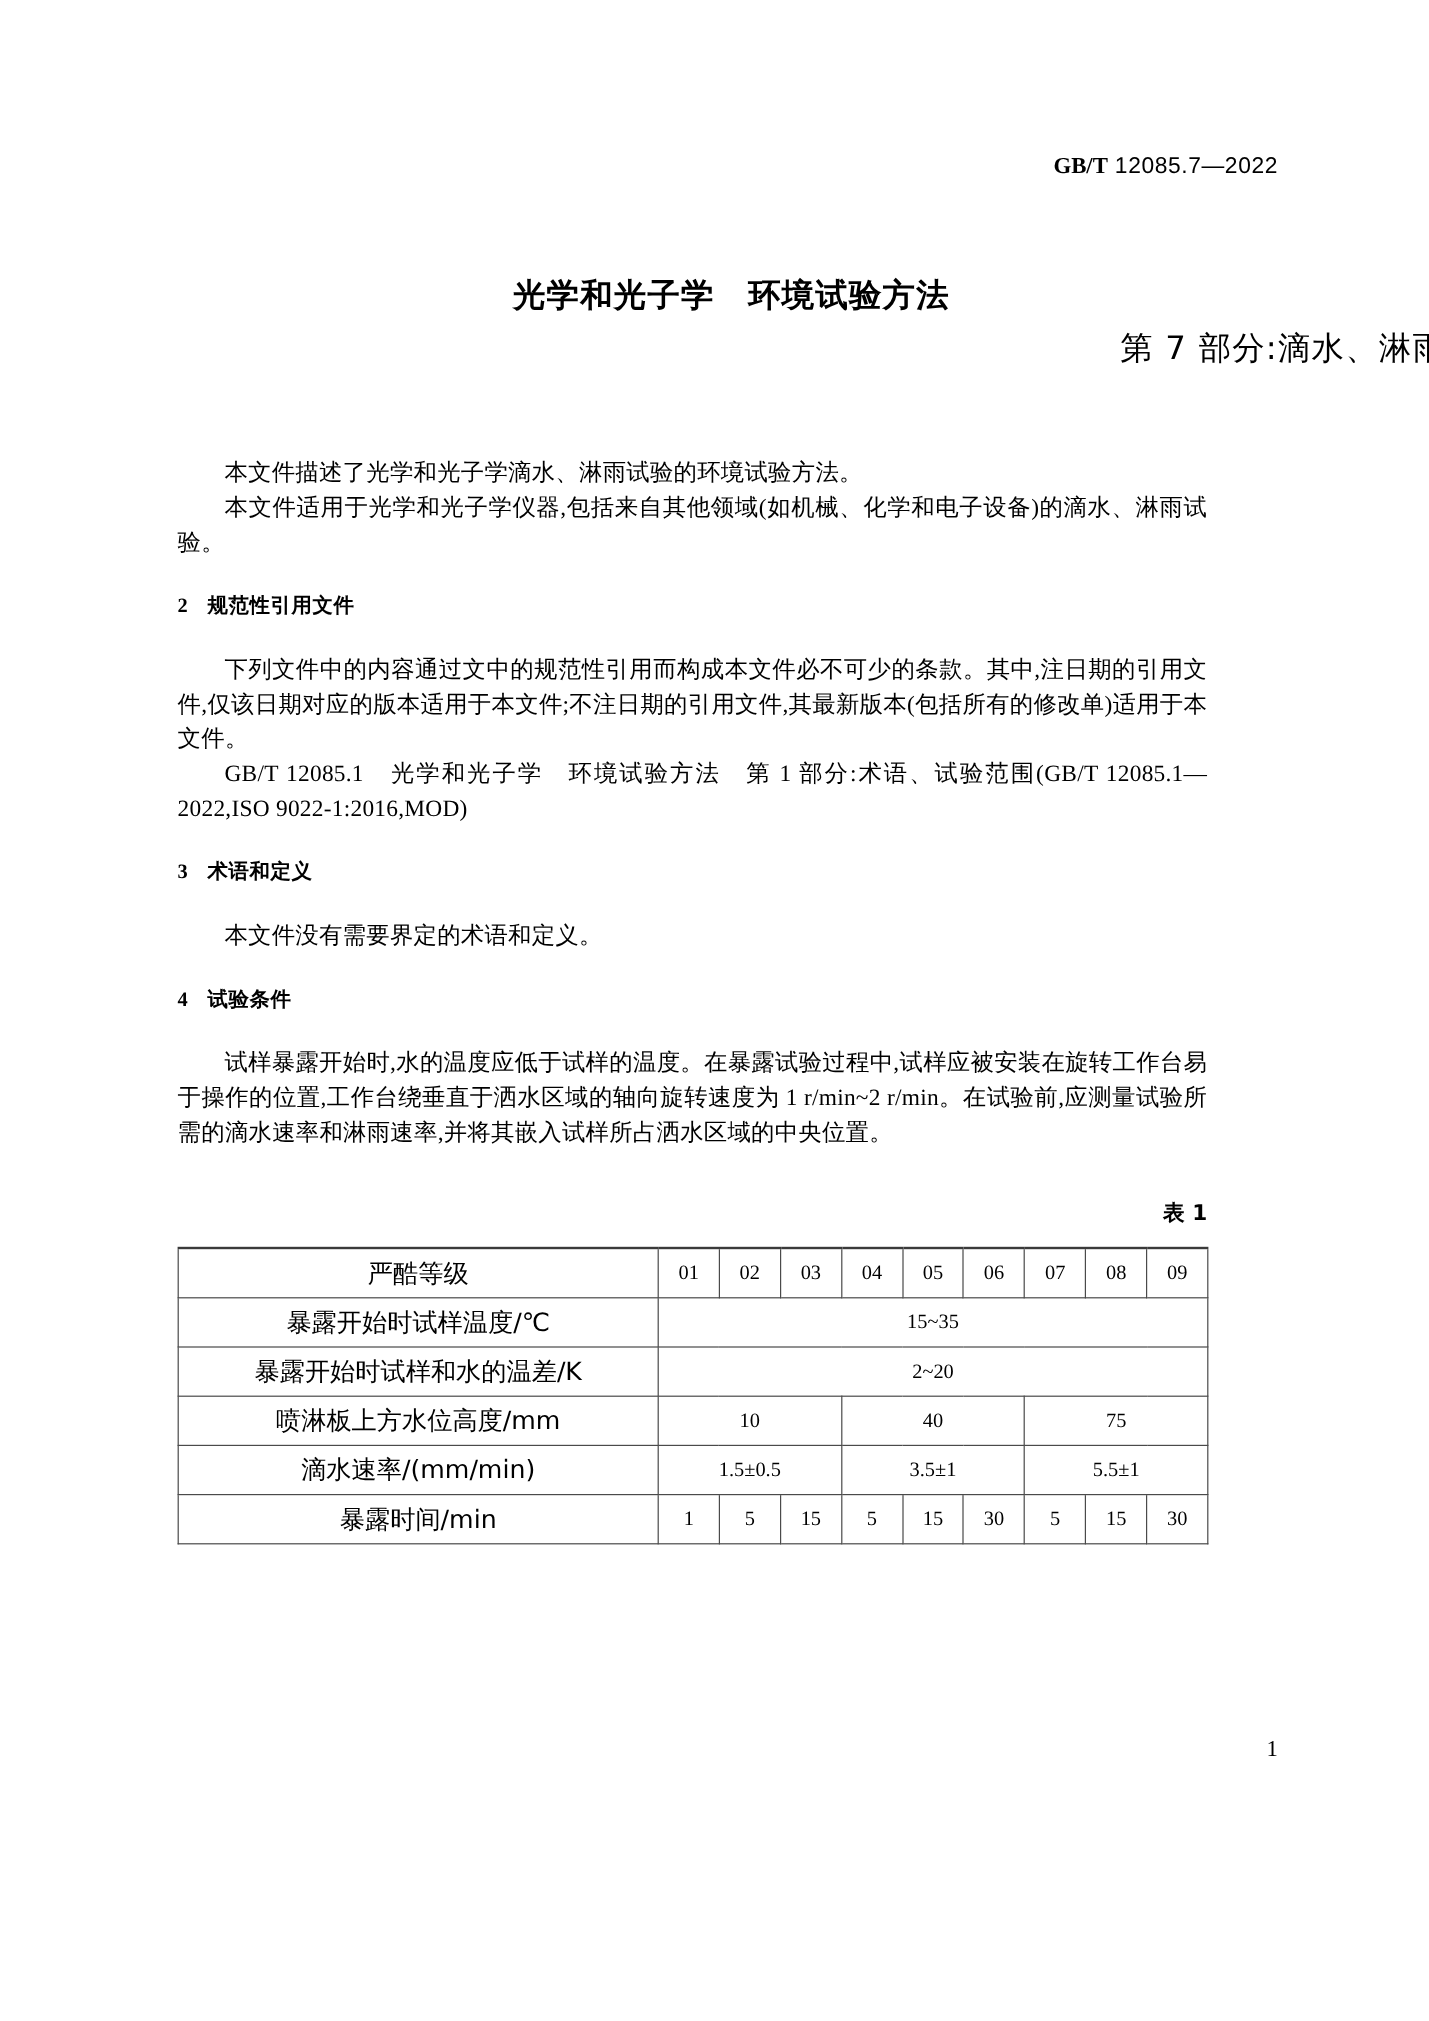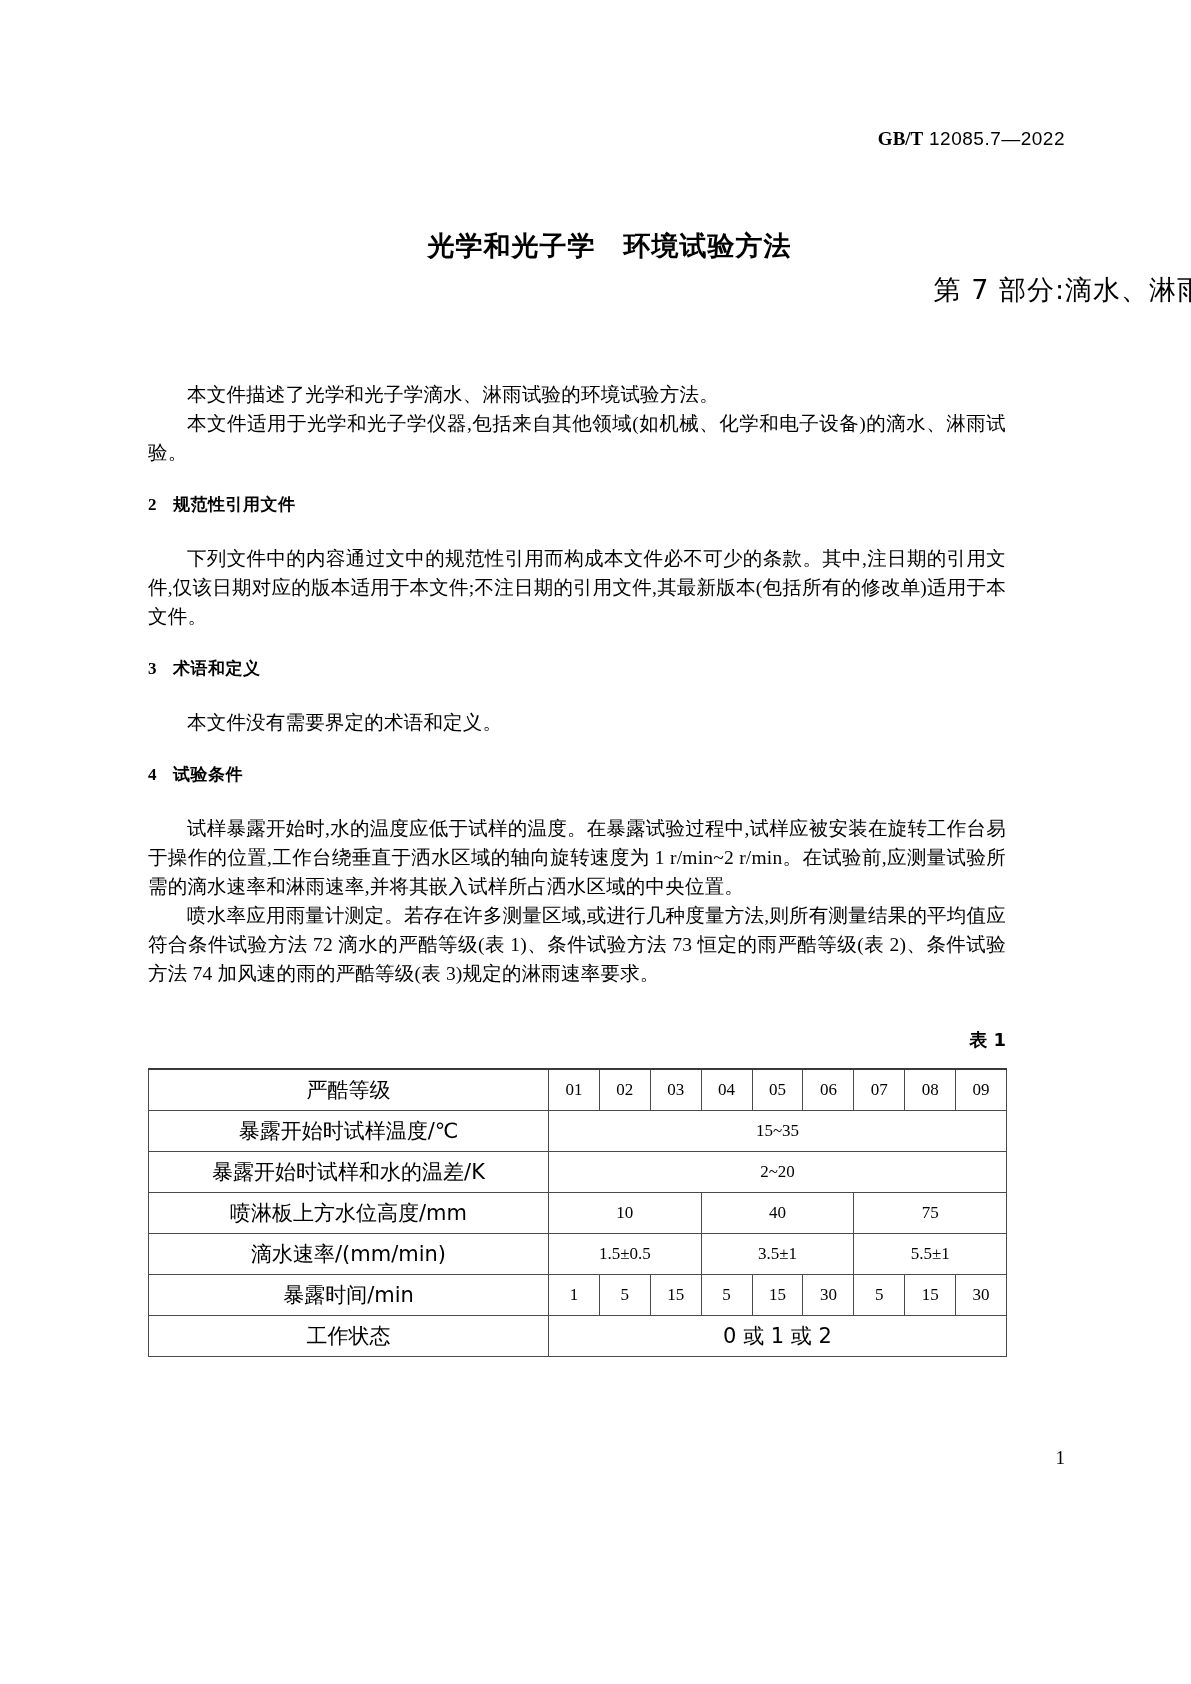--- a/index.html
+++ b/index.html
@@ -154,37 +154,37 @@
     <p class="para indent">本文件描述了光学和光子学滴水、淋雨试验的环境试验方法。</p>
     <p class="para indent">本文件适用于光学和光子学仪器,包括来自其他领域(如机械、化学和电子设备)的滴水、淋雨试验。</p>
 
     <div class="gap-h2"></div>
 
     <div class="sec-heading">
       <span class="num lat">2</span><span>规范性引用文件</span>
     </div>
     <div class="gap-h"></div>
     <p class="para indent">下列文件中的内容通过文中的规范性引用而构成本文件必不可少的条款。其中,注日期的引用文件,仅该日期对应的版本适用于本文件;不注日期的引用文件,其最新版本(包括所有的修改单)适用于本文件。</p>
+    <p class="para indent">GB/T 12085.1　光学和光子学　环境试验方法　第 1 部分:术语、试验范围(GB/T 12085.1—2022,ISO 9022-1:2016,MOD)</p>
 
     <div class="gap-h2"></div>
 
     <div class="sec-heading">
       <span class="num lat">3</span><span>术语和定义</span>
     </div>
     <div class="gap-h"></div>
     <p class="para indent">本文件没有需要界定的术语和定义。</p>
 
     <div class="gap-h2"></div>
 
     <div class="sec-heading">
       <span class="num lat">4</span><span>试验条件</span>
     </div>
     <div class="gap-h"></div>
     <p class="para indent">试样暴露开始时,水的温度应低于试样的温度。在暴露试验过程中,试样应被安装在旋转工作台易于操作的位置,工作台绕垂直于洒水区域的轴向旋转速度为 1 r/min~2 r/min。在试验前,应测量试验所需的滴水速率和淋雨速率,并将其嵌入试样所占洒水区域的中央位置。</p>
-    <p class="para indent">喷水率应用雨量计测定。若存在许多测量区域,或进行几种度量方法,则所有测量结果的平均值应符合条件试验方法 72 滴水的严酷等级(表 1)、条件试验方法 73 恒定的雨严酷等级(表 2)、条件试验方法 74 加风速的雨的严酷等级(表 3)规定的淋雨速率要求。</p>
 
     <div class="table-caption">表 1</div>
 
     <table class="t1">
       <colgroup>
         <col style="width:400px">
         <col style="width:50.9px">
           <col style="width:50.9px">
           <col style="width:50.9px">
         <col style="width:50.9px">
@@ -239,24 +239,20 @@
           <td class="num">5</td>
           <td class="num">15</td>
           <td class="num">5</td>
           <td class="num">15</td>
           <td class="num">30</td>
           <td class="num">5</td>
           <td class="num">15</td>
           <td class="num outer-box">30</td>
         </tr>
 
-        <tr>
-          <td class="lbl outer-box">工作状态</td>
-          <td class="outer-box" colspan="9">0 或 1 或 2</td>
-        </tr>
 
       </tbody>
     </table>
 
   </div>
 
   <div class="page-num">1</div>
 
 </div>
 

